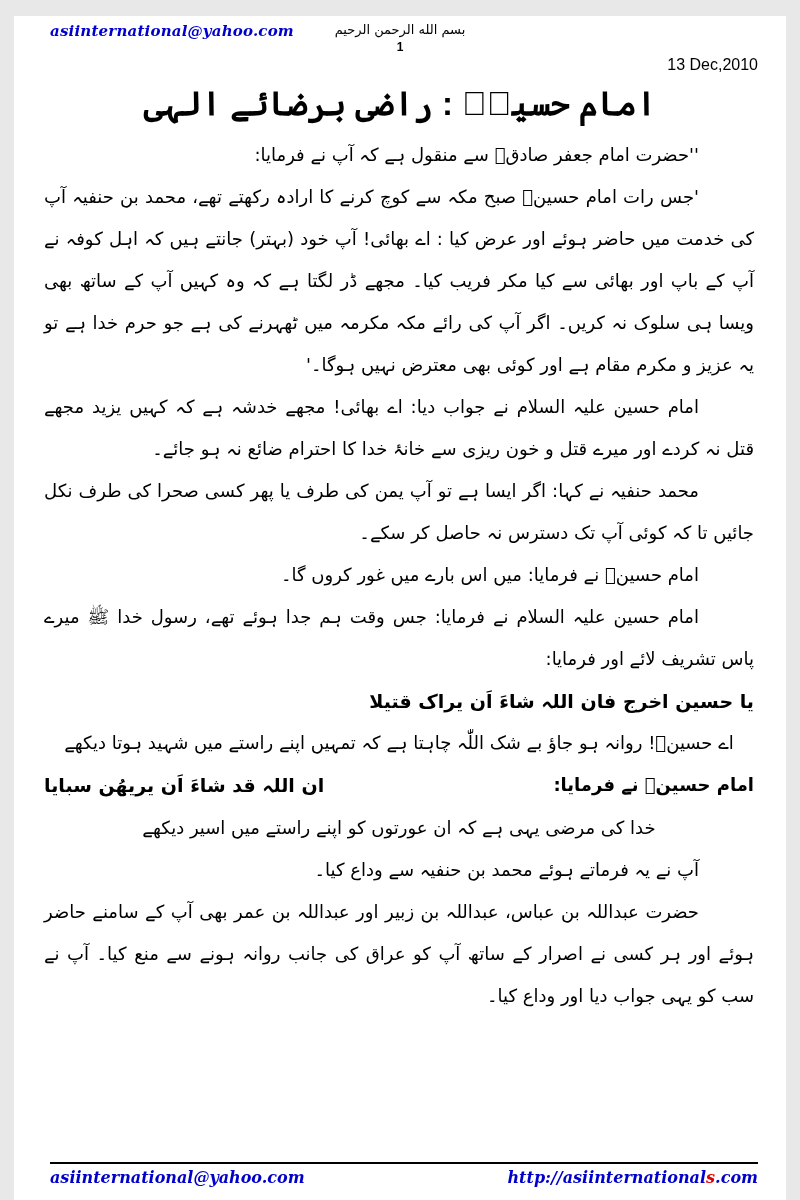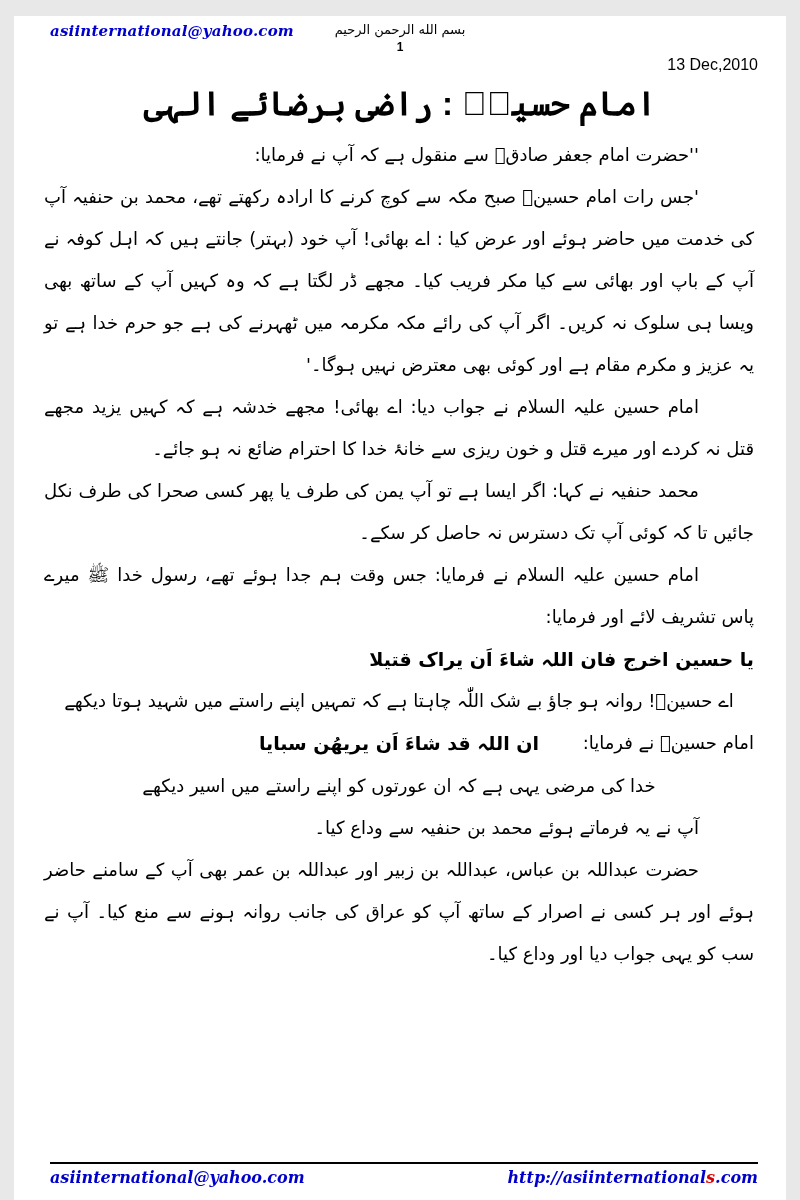--- a/index.html
+++ b/index.html
@@ -49,22 +49,22 @@
     font-size:18px;
     line-height:42px;
   }
   .para{margin:0;}
   .indent{text-indent:55px;}
   .center{text-align:center;text-indent:0;}
   .arabic-center{
     text-align:right;text-indent:0;
     font-weight:bold;font-size:19px;
   }
-  .split{position:relative;text-align:center;text-indent:0;}
-  .split-label{position:absolute;right:0;font-weight:normal;}
+  .split{position:relative;text-align:left;text-indent:0;}
+  .split-label{position:absolute;right:0;font-weight:bold;}
   .split .arabic{font-weight:bold;font-size:19px;}
   
   .footer{
     position:absolute;top:1146px;left:36px;right:28px;
     border-top:2px solid #000;
     padding-top:4px;
     display:flex;justify-content:space-between;align-items:flex-start;
     font-family:"DejaVu Serif", serif;
     font-style:italic;font-weight:bold;font-size:16px;
   }
@@ -82,20 +82,21 @@
 
   <div class="date">13 Dec,2010</div>
 
   <h1 class="doc-title">امام حسینؑ : راضی برضائے الہی</h1>
 
   <div class="doc-body">
       <div class="para indent">''حضرت امام جعفر صادقؑ سے منقول ہے کہ آپ نے فرمایا:</div>
       <div class="para indent">'جس رات امام حسینؑ صبح مکہ سے کوچ کرنے کا ارادہ رکھتے تھے، محمد بن حنفیہ آپ کی خدمت میں حاضر ہوئے اور عرض کیا : اے بھائی! آپ خود (بہتر) جانتے ہیں کہ اہل کوفہ نے آپ کے باپ اور بھائی سے کیا مکر فریب کیا۔ مجھے ڈر لگتا ہے کہ وہ کہیں آپ کے ساتھ بھی ویسا ہی سلوک نہ کریں۔ اگر آپ کی رائے مکہ مکرمہ میں ٹھہرنے کی ہے جو حرم خدا ہے تو یہ عزیز و مکرم مقام ہے اور کوئی بھی معترض نہیں ہوگا۔'</div>
       <div class="para indent">امام حسین علیہ السلام نے جواب دیا: اے بھائی! مجھے خدشہ ہے کہ کہیں یزید مجھے قتل نہ کردے اور میرے قتل و خون ریزی سے خانۂ خدا کا احترام ضائع نہ ہو جائے۔</div>
       <div class="para indent">محمد حنفیہ نے کہا: اگر ایسا ہے تو آپ یمن کی طرف یا پھر کسی صحرا کی طرف نکل جائیں تا کہ کوئی آپ تک دسترس نہ حاصل کر سکے۔</div>
+      <div class="para indent">امام حسینؑ نے فرمایا: میں اس بارے میں غور کروں گا۔</div>
       <div class="para indent">امام حسین علیہ السلام نے فرمایا: جس وقت ہم جدا ہوئے تھے، رسول خدا ﷺ میرے پاس تشریف لائے اور فرمایا:</div>
       <div class="para arabic-center">یا حسین اخرج فان اللہ شاءَ اَن یراک قتیلا</div>
       <div class="para center">اے حسینؑ! روانہ ہو جاؤ بے شک اللّٰہ چاہتا ہے کہ تمہیں اپنے راستے میں شہید ہوتا دیکھے</div>
       <div class="para split"><span class="arabic">ان اللہ قد شاءَ اَن یریھُن سبایا</span><span class="split-label">امام حسینؑ نے فرمایا:</span></div>
       <div class="para center">خدا کی مرضی یہی ہے کہ ان عورتوں کو اپنے راستے میں اسیر دیکھے</div>
       <div class="para indent">آپ نے یہ فرماتے ہوئے محمد بن حنفیہ سے وداع کیا۔</div>
       <div class="para indent">حضرت عبداللہ بن عباس، عبداللہ بن زبیر اور عبداللہ بن عمر بھی آپ کے سامنے حاضر ہوئے اور ہر کسی نے اصرار کے ساتھ آپ کو عراق کی جانب روانہ ہونے سے منع کیا۔ آپ نے سب کو یہی جواب دیا اور وداع کیا۔</div>
     </div>
 
   <div class="footer">

